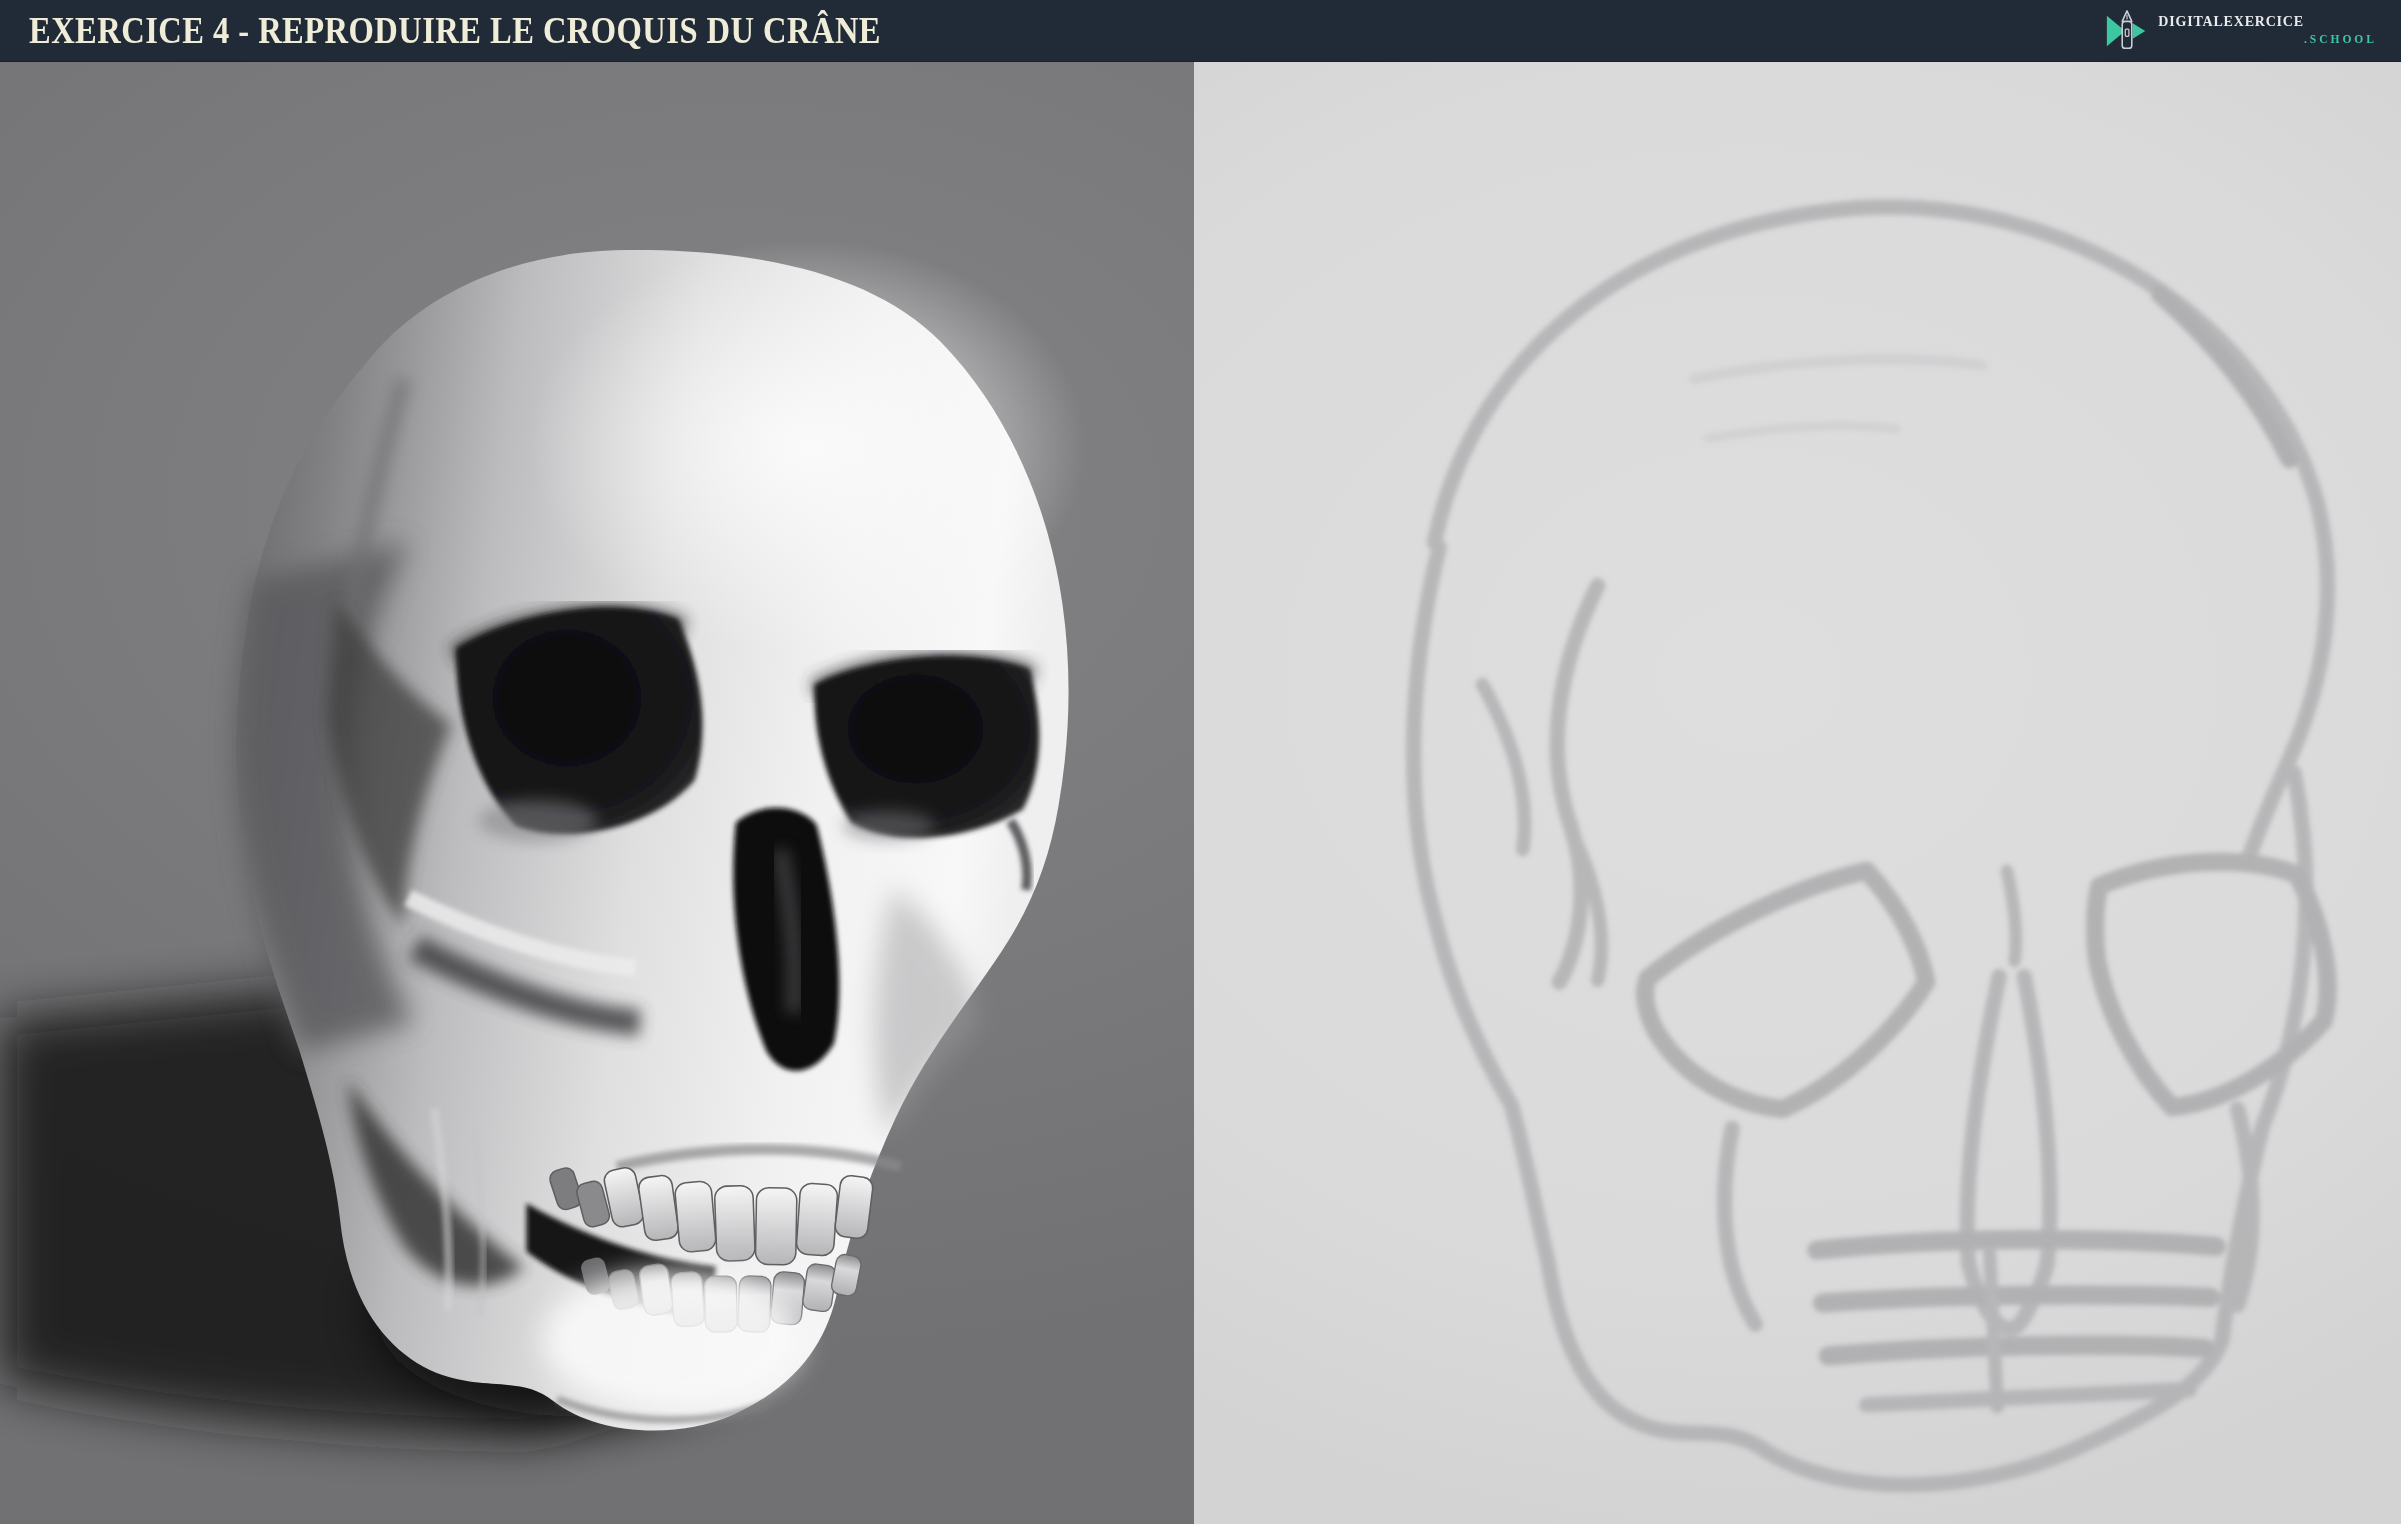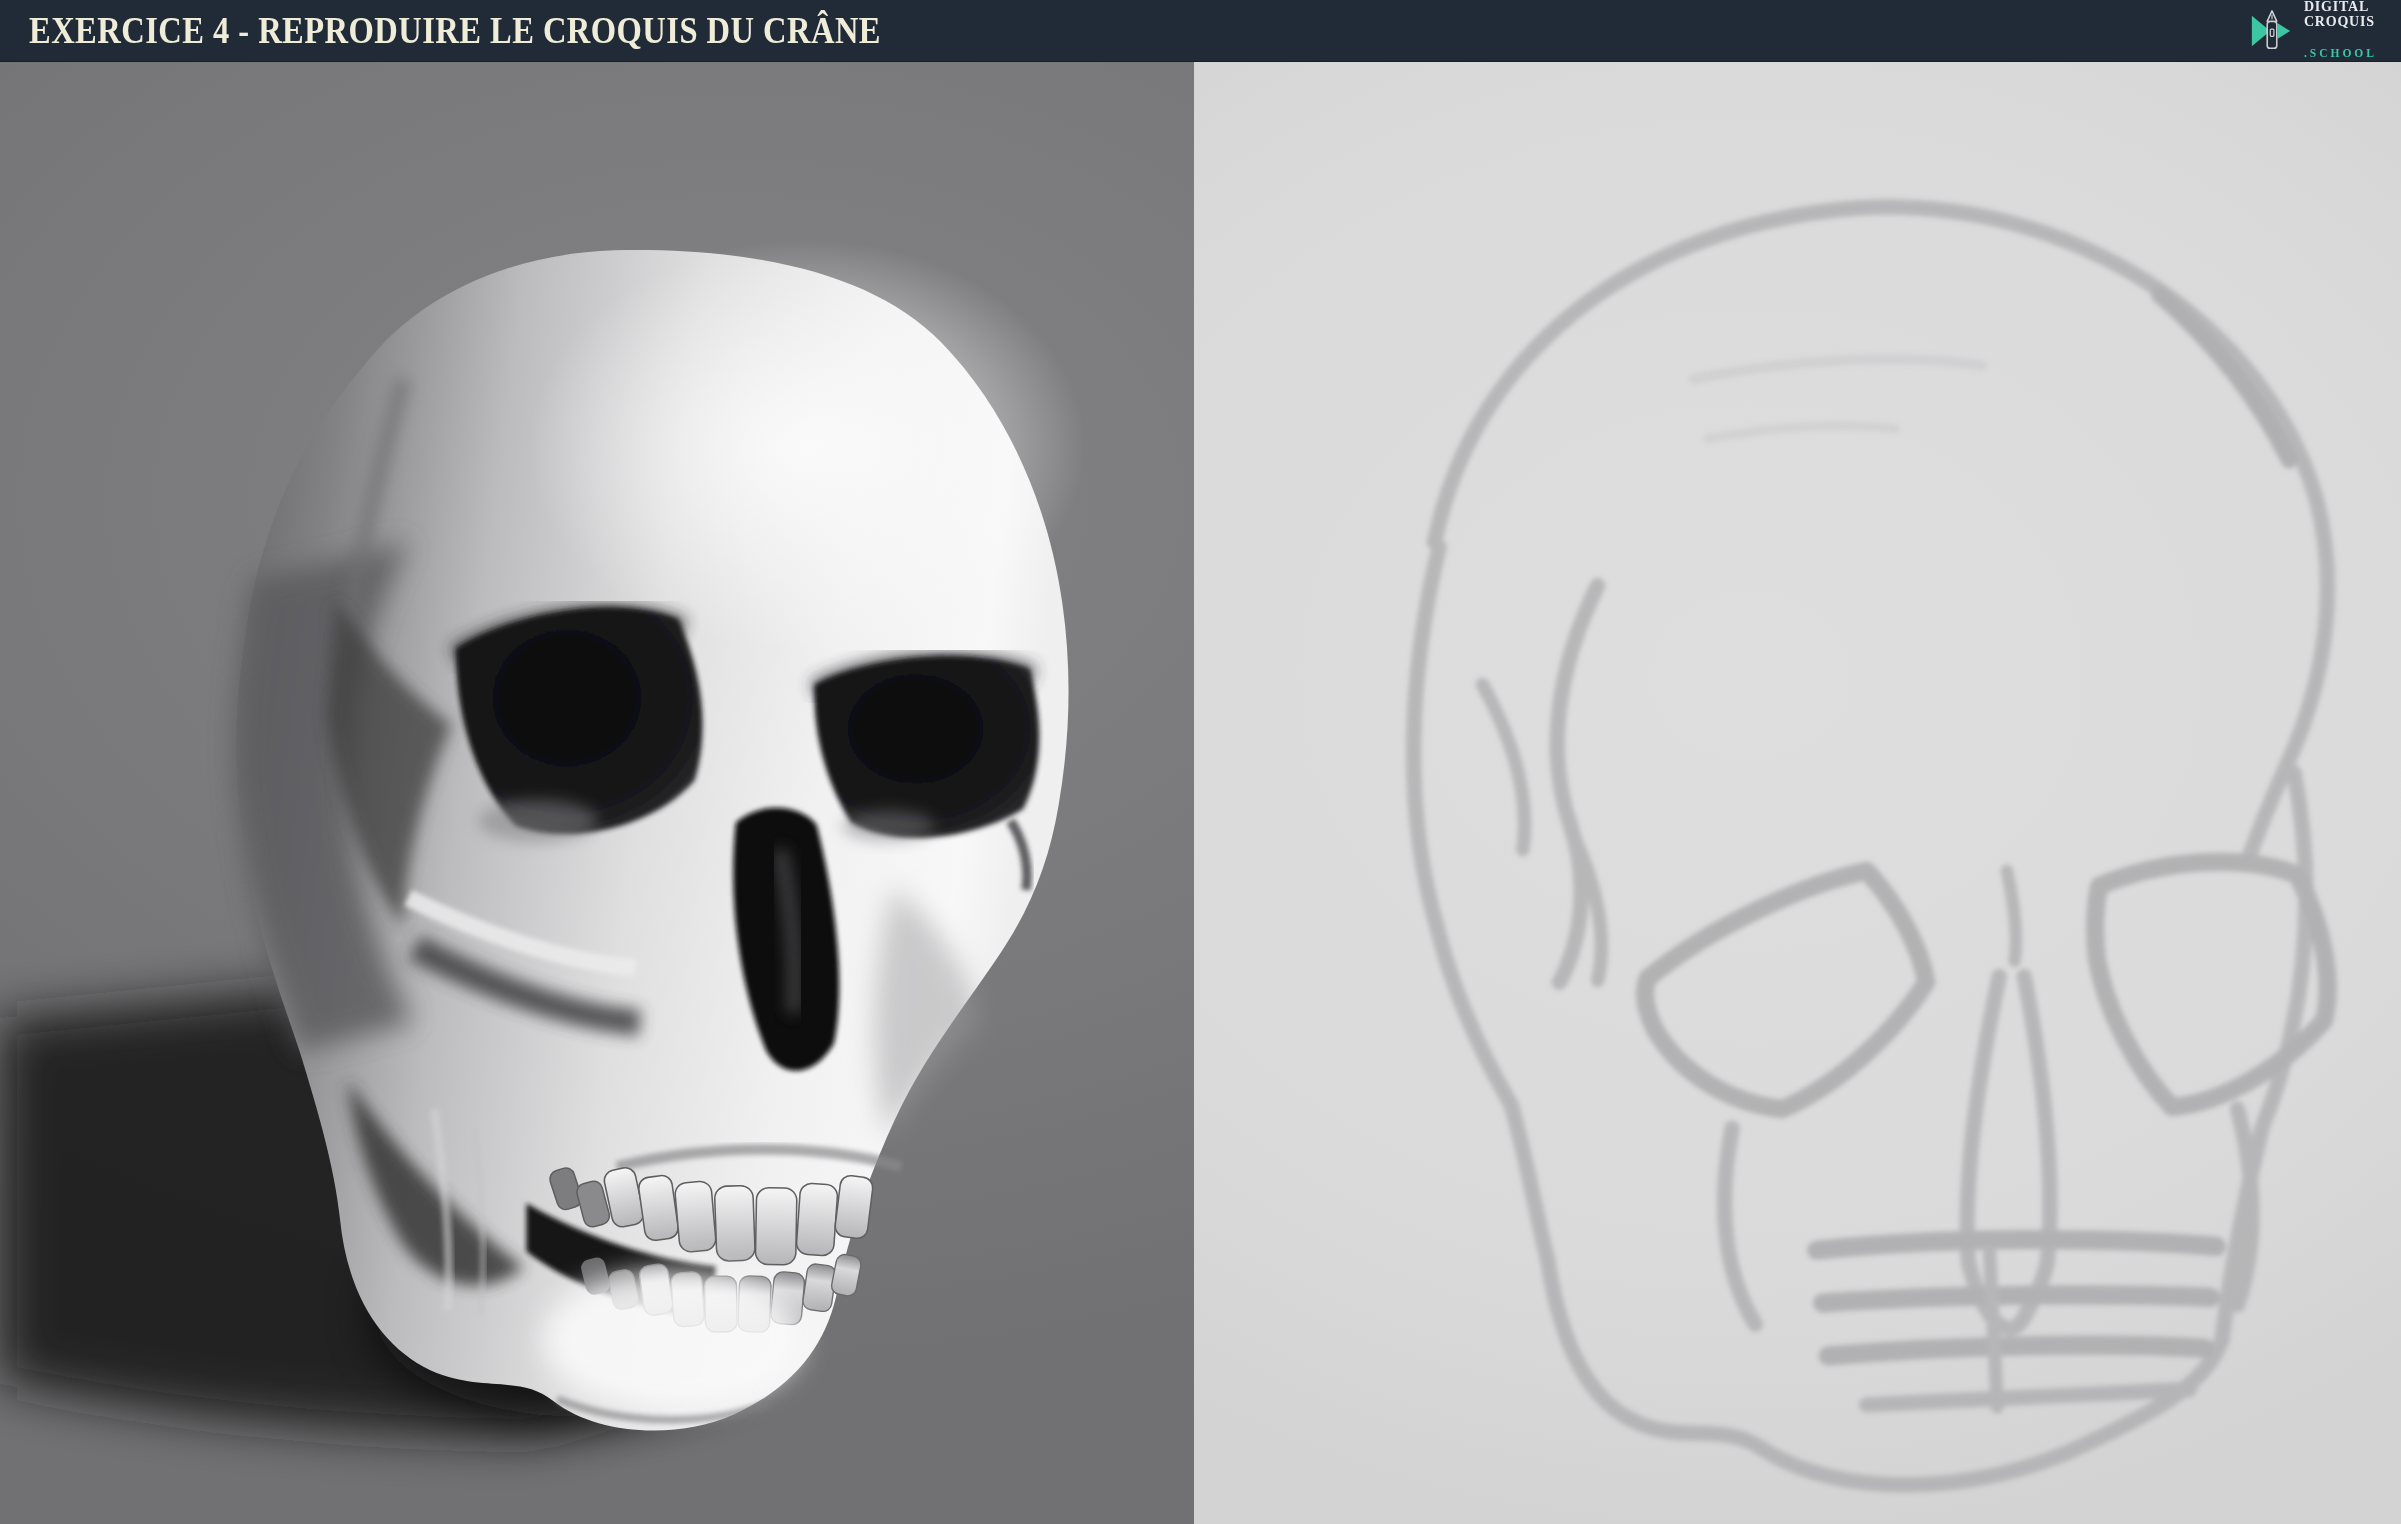--- a/index.html
+++ b/index.html
@@ -13,21 +13,21 @@
     background:#212b38;
     display:flex;align-items:center;justify-content:space-between;
     box-sizing:border-box;padding:0 25px 0 29px;
     border-bottom:1px solid #18202b;
   }
   .title{
     color:#efecd7;font-size:37px;font-weight:bold;letter-spacing:0.5px;
     transform:scaleX(.88);transform-origin:left center;white-space:nowrap;
   }
   .logo{display:flex;align-items:center;gap:8.6px;}
-  .logo-text{display:flex;flex-direction:column;justify-content:center;}
+  .logo-text{display:flex;flex-direction:row;justify-content:center;}
   .logo-line{color:#e9eaeb;font-size:14px;line-height:14.4px;font-weight:bold;letter-spacing:0.8px;}
   .logo-school{color:#3cc6a2;font-size:11.5px;line-height:13.4px;font-weight:bold;letter-spacing:3px;margin-top:18px;}
   
   .panels{position:absolute;top:62px;left:0;width:2402px;height:1462px;display:flex;}
   .render-panel{
     width:1194px;height:1462px;position:relative;
     background:radial-gradient(ellipse 1249px 865px at 62% 30%, #838385 0%, #7a7a7c 55%, #717173 100%);
   }
   .sketch-panel{
     width:1208px;height:1462px;position:relative;
@@ -49,21 +49,21 @@
         <polygon points="30,17 43,25 30,33" fill="#3cc6a2"></polygon>
         <g>
           <polygon points="19,15 24,4 29,15" fill="#212b38" stroke="#cdd1d4" stroke-width="1.6" stroke-linejoin="round"></polygon>
           <rect x="19" y="15" width="10" height="28" rx="3" fill="#212b38" stroke="#cdd1d4" stroke-width="1.6"></rect>
           <rect x="22.2" y="23" width="3.8" height="7.5" rx="1" fill="none" stroke="#cdd1d4" stroke-width="1.3"></rect>
           <line x1="24" y1="8" x2="24" y2="13" stroke="#cdd1d4" stroke-width="1.2"></line>
         </g>
       </svg>
       <div class="logo-text">
         <span class="logo-line">DIGITAL</span>
-        <span class="logo-line">CROQUIS</span>
+        <span class="logo-line">EXERCICE</span>
         <span class="logo-school">.SCHOOL</span>
       </div>
     </div>
   </header>
 
   <div class="panels">
 
     <section class="render-panel">
       <svg width="1194" height="1462" viewBox="0 0 1243 1522">
         <defs>

